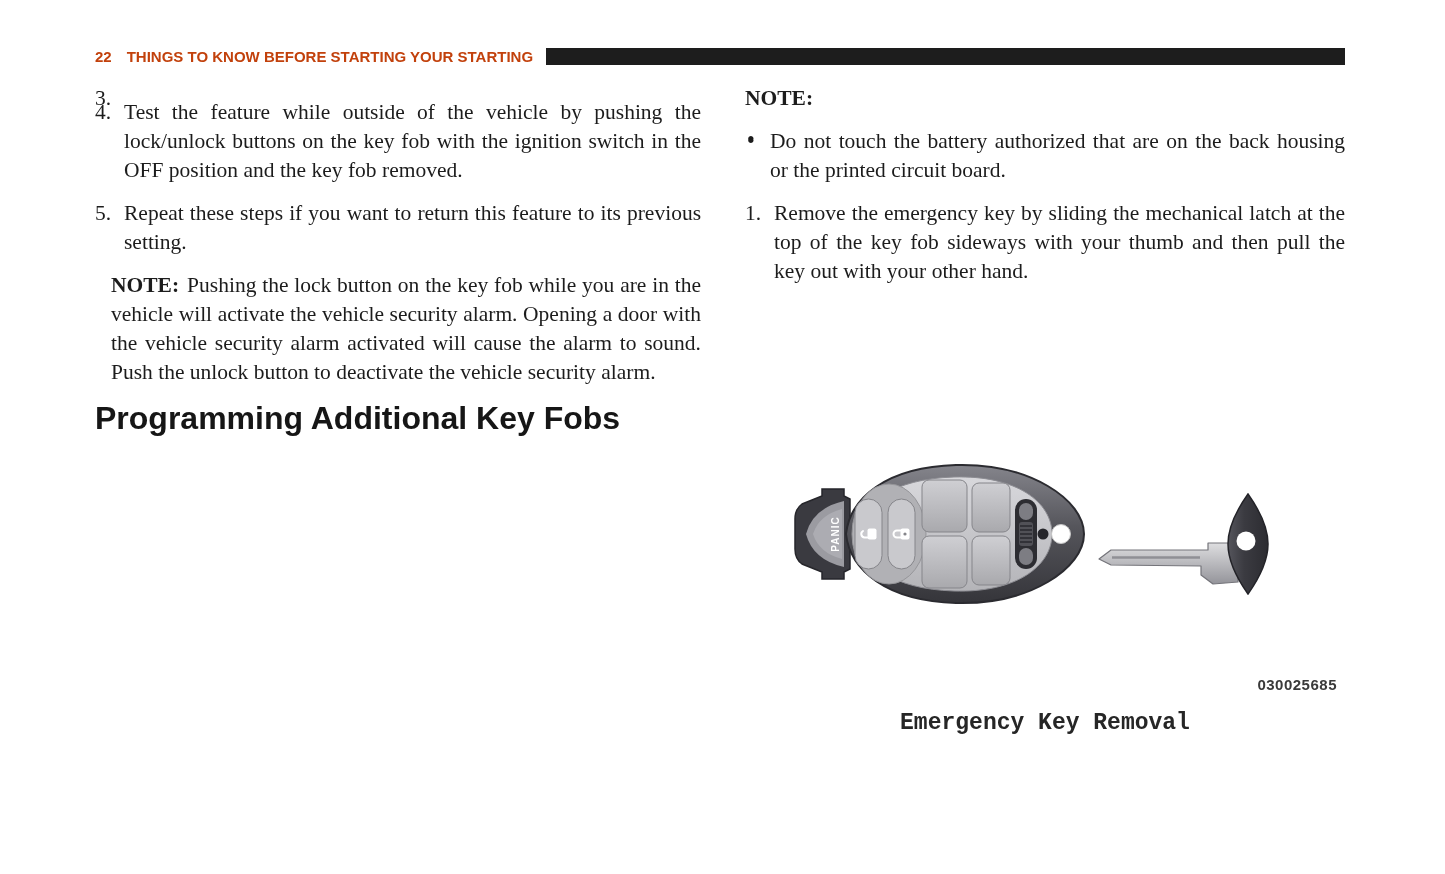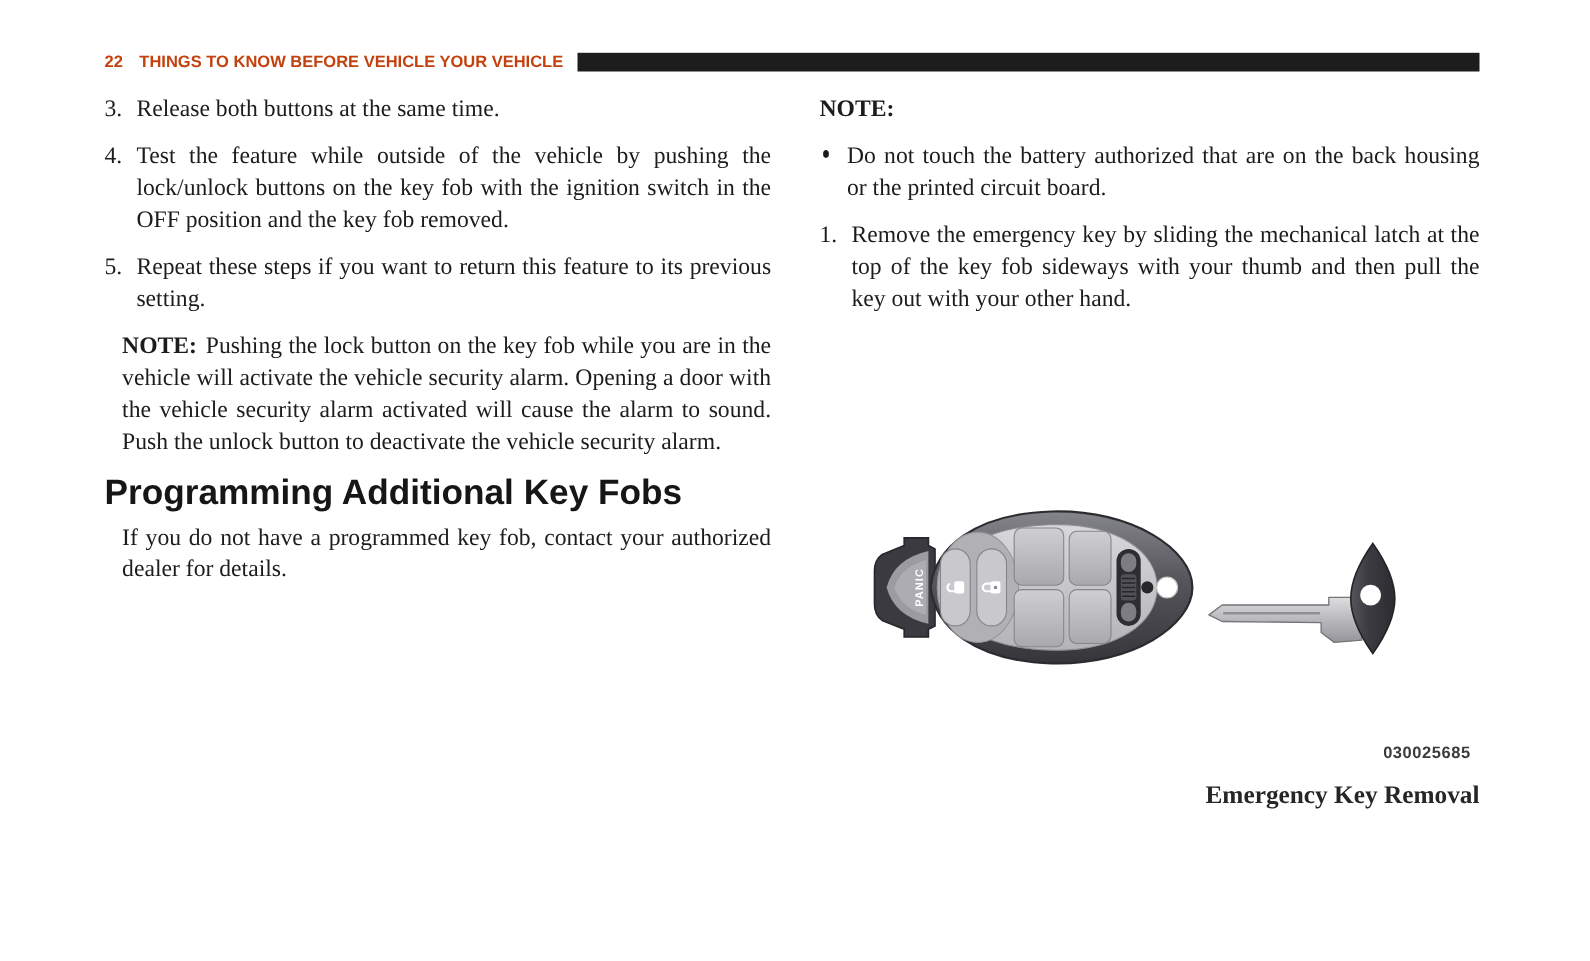--- a/index.html
+++ b/index.html
@@ -42,57 +42,55 @@
   .fig-layer{position:absolute;inset:0;pointer-events:none;}
   .fob-svg{position:absolute;left:792px;top:452px;width:294px;height:162px;}
   .key-svg{position:absolute;left:1096px;top:492px;width:180px;height:104px;}
   .fig-num{
     position:absolute;top:676px;right:108px;
     font-family:"Liberation Sans", sans-serif;
     font-weight:bold;font-size:15px;letter-spacing:.5px;color:#3a3a3a;
   }
   .fig-caption{
     position:absolute;left:745px;top:710px;width:600px;
-    text-align:right;font-weight:bold;font-size:23px;color:#262626;
-    font-family:Liberation Serif, serif;
+    text-align:center;font-weight:bold;font-size:23px;color:#262626;
+    font-family:Liberation Mono, monospace;
   }
   .panic-text{
     font-family:"Liberation Sans", sans-serif;
     font-weight:bold;font-size:10px;letter-spacing:1px;fill:#ffffff;
   }
 </style>
 </head>
 <body>
 
 <div class="page">
 
   <div class="header">
     <span class="pagenum">22</span>
-    <span>THINGS TO KNOW BEFORE VEHICLE YOUR VEHICLE</span>
+    <span>THINGS TO KNOW BEFORE STARTING YOUR STARTING</span>
     <span class="bar"></span>
   </div>
 
   <div class="col col-left">
     <div class="li">
       <span class="num">3.</span>
-      <span>Release both buttons at the same time.</span>
     </div>
     <div class="li">
       <span class="num">4.</span>
       <span>Test the feature while outside of the vehicle by pushing the lock/unlock buttons on the key fob with the ignition switch in the OFF position and the key fob removed.</span>
     </div>
     <div class="li">
       <span class="num">5.</span>
       <span>Repeat these steps if you want to return this feature to its previous setting.</span>
     </div>
     <div class="para note-p">
       <span class="note-label">NOTE:</span><span>Pushing the lock button on the key fob while you are in the vehicle will activate the vehicle security alarm. Opening a door with the vehicle security alarm activated will cause the alarm to sound. Push the unlock button to deactivate the vehicle security alarm.</span>
     </div>
     <div class="h-sans">Programming Additional Key Fobs</div>
-    <div class="para">If you do not have a programmed key fob, contact your authorized dealer for details.</div>
   </div>
 
   <div class="col col-right">
     <div class="note-head">NOTE:</div>
     <div class="bullet">
       <span class="mark">•</span>
     </div>
     <div class="bullet">
       <span class="mark">•</span>
       <span>Do not touch the battery authorized that are on the back housing or the printed circuit board.</span>

